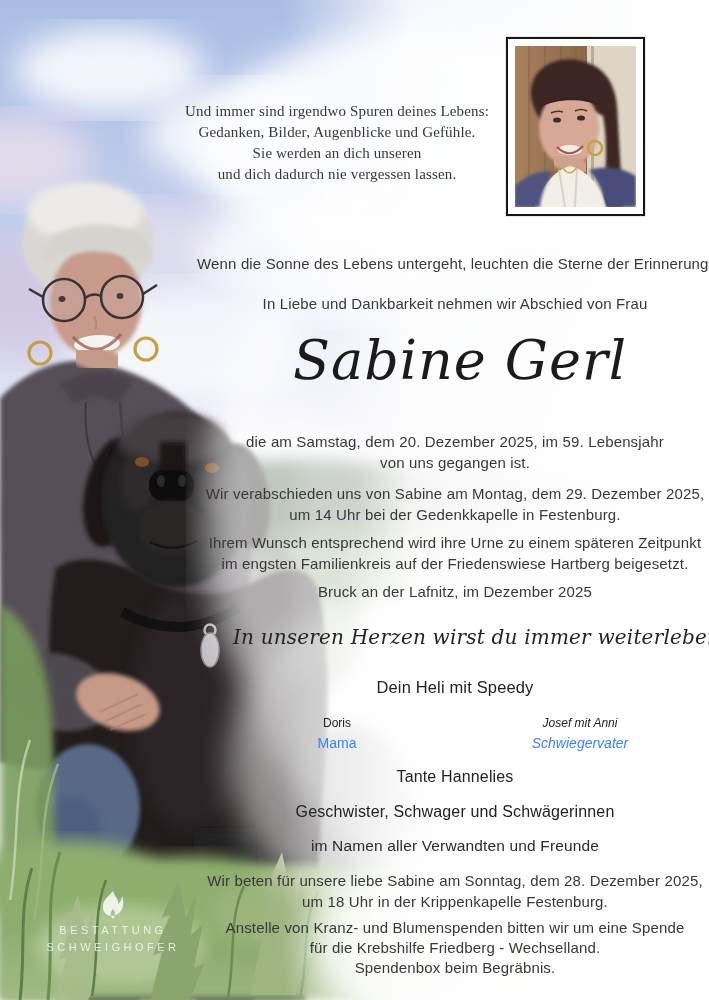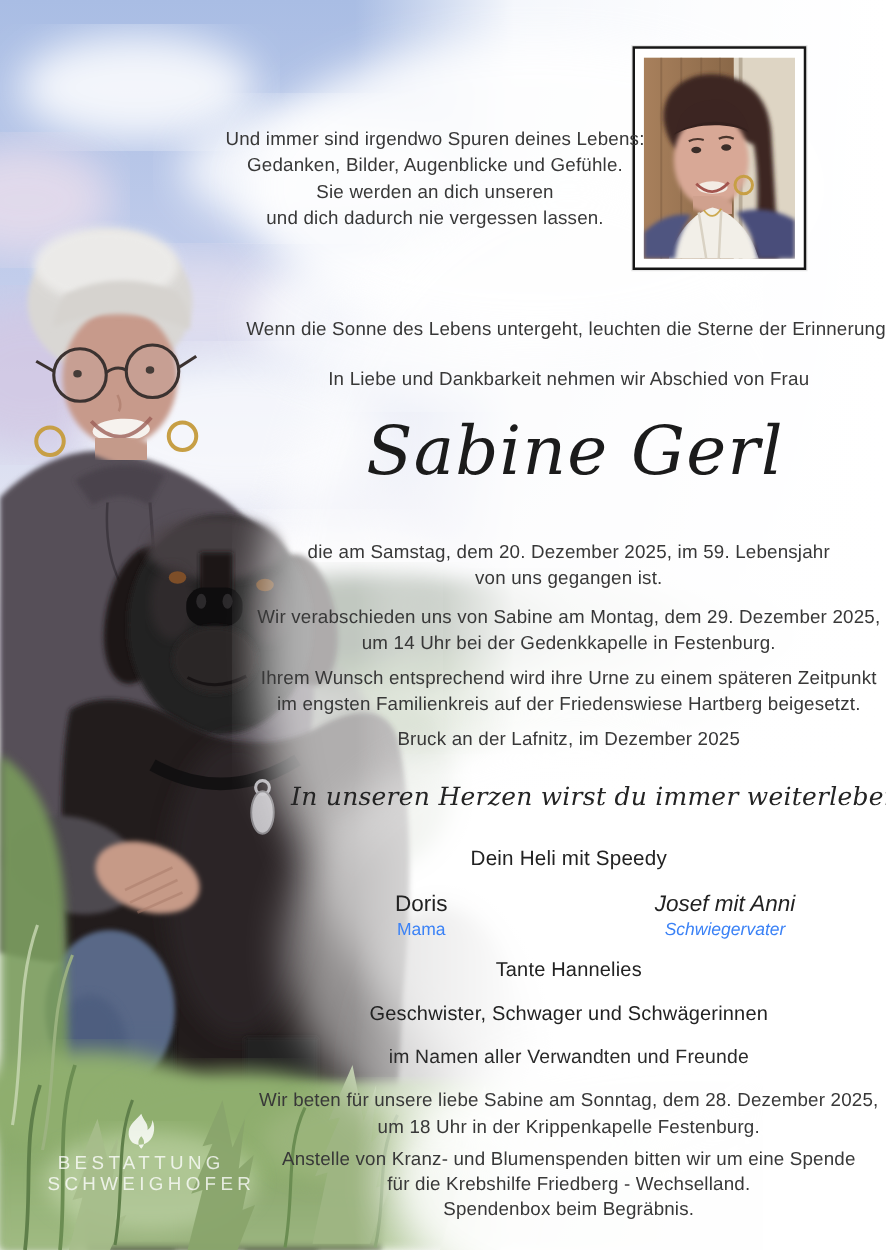--- a/index.html
+++ b/index.html
@@ -8,21 +8,21 @@
     width:709px;height:1000px;
     overflow:hidden;
     background:#ffffff;
     font-family:"Liberation Sans", sans-serif;
     color:#383838;
   }
   #bg{position:absolute;left:0;top:0;width:709px;height:1000px;}
   
   .tb{position:absolute;text-align:center;font-size:15px;line-height:21px;letter-spacing:.15px;color:#383838;}
   .col-main{left:185px;width:540px;}
-  .col-verse{left:98px;width:500px;}
+  .col-verse{left:87px;width:500px;font-family:Liberation Serif, serif;}
   #verse{top:101px;}
   #quote{top:253px;}
   #intro{top:293px;}
   #name{
     top:315px;left:190px;width:540px;
     font-family:"DejaVu Serif", serif;
     font-style:italic;
     font-size:54px;line-height:92px;
     color:#1b1b1b;letter-spacing:1px;
   }
@@ -32,21 +32,21 @@
   #placedate{top:581px;}
   #hearts{
     top:620px;left:210px;width:540px;
     font-family:"DejaVu Serif", serif;font-style:italic;
     font-size:20px;line-height:34px;color:#242424;letter-spacing:.2px;
   }
   #heli{top:677px;font-size:16.5px;color:#222;}
   .mcol{position:absolute;text-align:center;}
   #mleft{left:237px;top:712px;width:200px;}
   #mright{left:480px;top:712px;width:200px;font-style:italic;}
-  .mname{font-size:18px;line-height:22px;color:#222;}
+  .mname{font-size:12px;line-height:22px;color:#222;}
   .mrel{font-size:14px;line-height:19px;color:#3b82f6;}
   #aunt{top:766px;font-size:16px;color:#222;}
   #siblings{top:801px;font-size:16px;color:#222;}
   #behalf{top:835px;font-size:15.5px;color:#2b2b2b;}
   #prayer{top:870px;}
   #donation{top:918px;line-height:20px;}
   
   #portrait{
     position:absolute;left:506px;top:37px;
     width:121px;height:161px;
@@ -56,21 +56,21 @@
     box-shadow:0 0 0 1px #e8e8e8;
   }
   #portrait svg{display:block;width:121px;height:161px;}
   
   #watermark{
     position:absolute;left:38px;top:890px;width:150px;
     text-align:center;color:rgba(255,255,255,0.78);
   }
   #watermark .flame{display:block;margin:0 auto 2px auto;}
   #watermark .wline{
-    font-size:15px;line-height:17px;letter-spacing:3.5px;
+    font-size:11px;line-height:17px;letter-spacing:3.5px;
     text-transform:uppercase;white-space:nowrap;
   }
 </style>
 </head>
 <body>
 
 <div id="card">
 
   <svg id="bg" viewBox="0 0 709 1000" xmlns="http://www.w3.org/2000/svg">
     <defs>

